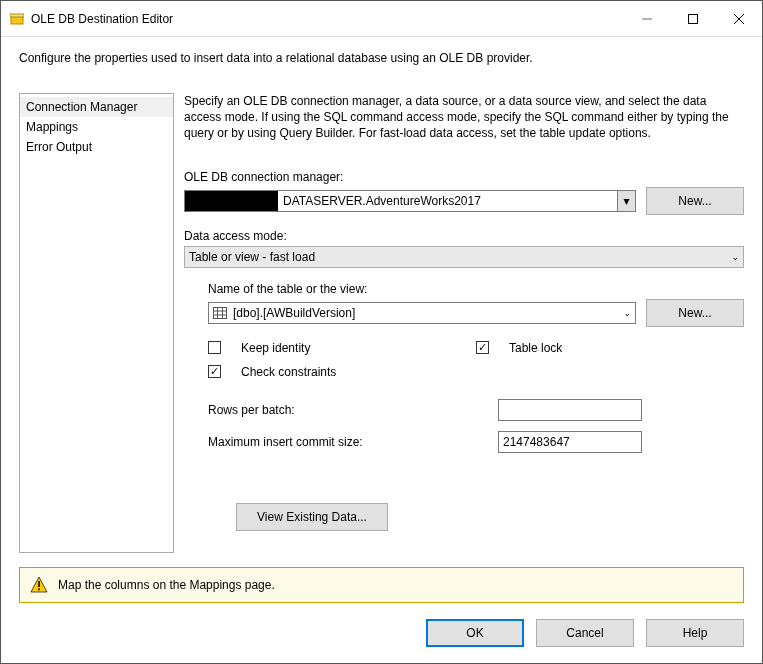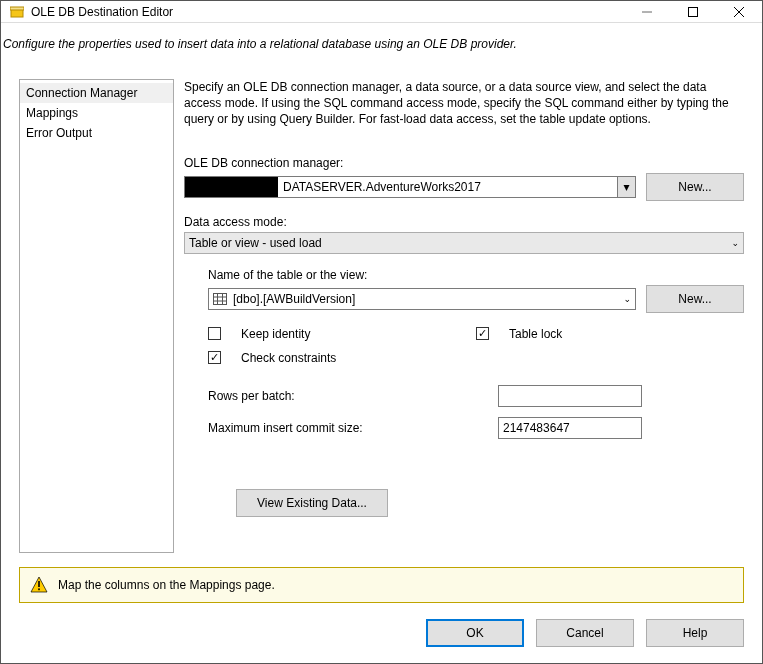--- a/index.html
+++ b/index.html
@@ -1,24 +1,24 @@
 <!DOCTYPE html>
 <html><head>
   <meta charset="utf-8">
   <style>
     * { box-sizing: border-box; margin: 0; padding: 0; font-family: 'Segoe UI', Tahoma, sans-serif; font-size: 12px; }
     body { background: #fff; width: 763px; height: 664px; border: 1px solid #555; display: flex; flex-direction: column; }
 
-    .titlebar { height: 22px; display: flex; align-items: center; padding-left: 8px; border-bottom: 1px solid #ddd; }
+    .titlebar { height: 36px; display: flex; align-items: center; padding-left: 8px; border-bottom: 1px solid #ddd; }
     .title-icon { width: 16px; height: 16px; margin-right: 6px; display: inline-flex; align-items: center; justify-content: center; }
     .title-text { flex: 1; }
     .win-btns { display: flex; height: 100%; }
     .win-btn { width: 46px; display: flex; align-items: center; justify-content: center; cursor: default; }
 
-    .description-area { padding: 14px 18px 8px 2px; min-height: 54px; font-style: italic; }
+    .description-area { padding: 14px 18px 8px 18px; min-height: 54px; }
 
     .split { flex: 1; display: flex; padding: 2px 18px 8px 18px; gap: 10px; min-height: 0; }
     .sidebar { width: 155px; border: 1px solid #aaa; background: #fff; padding-top: 3px; }
     .sidebar-item { padding: 3px 6px; cursor: default; }
     .sidebar-item.selected { background: #f0f0f0; }
 
     .main { flex: 1; display: flex; flex-direction: column; }
     .instr { line-height: 1.35; margin-bottom: 28px; }
 
     .label { margin-bottom: 3px; }
@@ -104,21 +104,21 @@
         <div class="btn-caret">▾</div>
       </div>
       <div class="btn">
           <span>New...</span>
         </div>
     </div>
 
     <div class="label">Data access mode:</div>
     <div class="row">
       <div class="field combo light">
-        <span>Table or view - used load</span>
+        <span>Table or view - fast load</span>
         <span class="caret">⌄</span>
       </div>
     </div>
 
     <div style="padding-left:24px;">
       <div class="label">Name of the table or the view:</div>
       <div class="row">
         <div class="field combo">
           <span class="table-icon">
             <svg width="14" height="12" viewBox="0 0 14 12">

